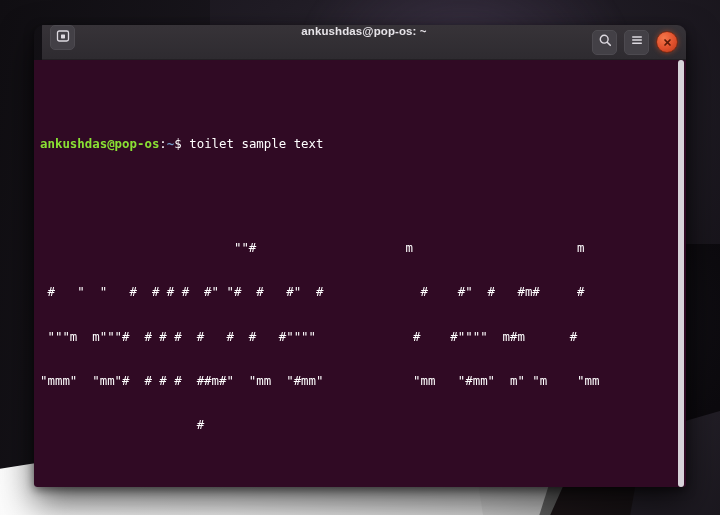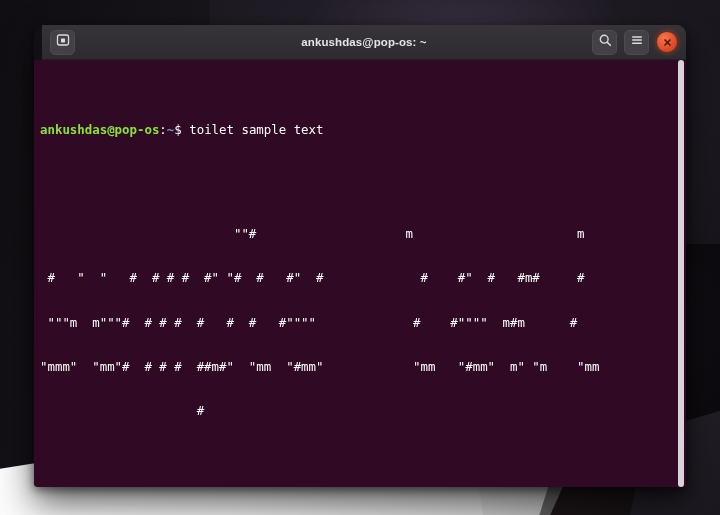--- a/index.html
+++ b/index.html
@@ -118,21 +118,20 @@
     flex-direction: column;
   }
 
   
   #titlebar {
     height: 35px;
     flex: 0 0 35px;
     background: linear-gradient(180deg, #373338 0%, #2e2b30 100%);
     border-bottom: 1px solid #232024;
     display: flex;
-    align-items: center;
     padding: 0 8px;
     position: relative;
     margin-left: 8px;
   }
 
   .tb-btn {
     width: 25px;
     height: 25px;
     border-radius: 5px;
     background: #434046;
@@ -177,21 +176,21 @@
     box-shadow: 0 0 5px rgba(230,90,45,.45);
   }
   #close-button svg { display: block; }
 
   
   #terminal-body {
     flex: 1 1 auto;
     background: #300a24;
     position: relative;
     overflow: hidden;
-    padding: 4px 0 0 6px;
+    padding: 18px 0 0 6px;
   }
 
   #terminal-content {
     font-family: "DejaVu Sans Mono", "Liberation Mono", monospace;
     font-size: 12.4px;
     line-height: 14.8px;
     color: #ffffff;
     white-space: pre;
   }
 

